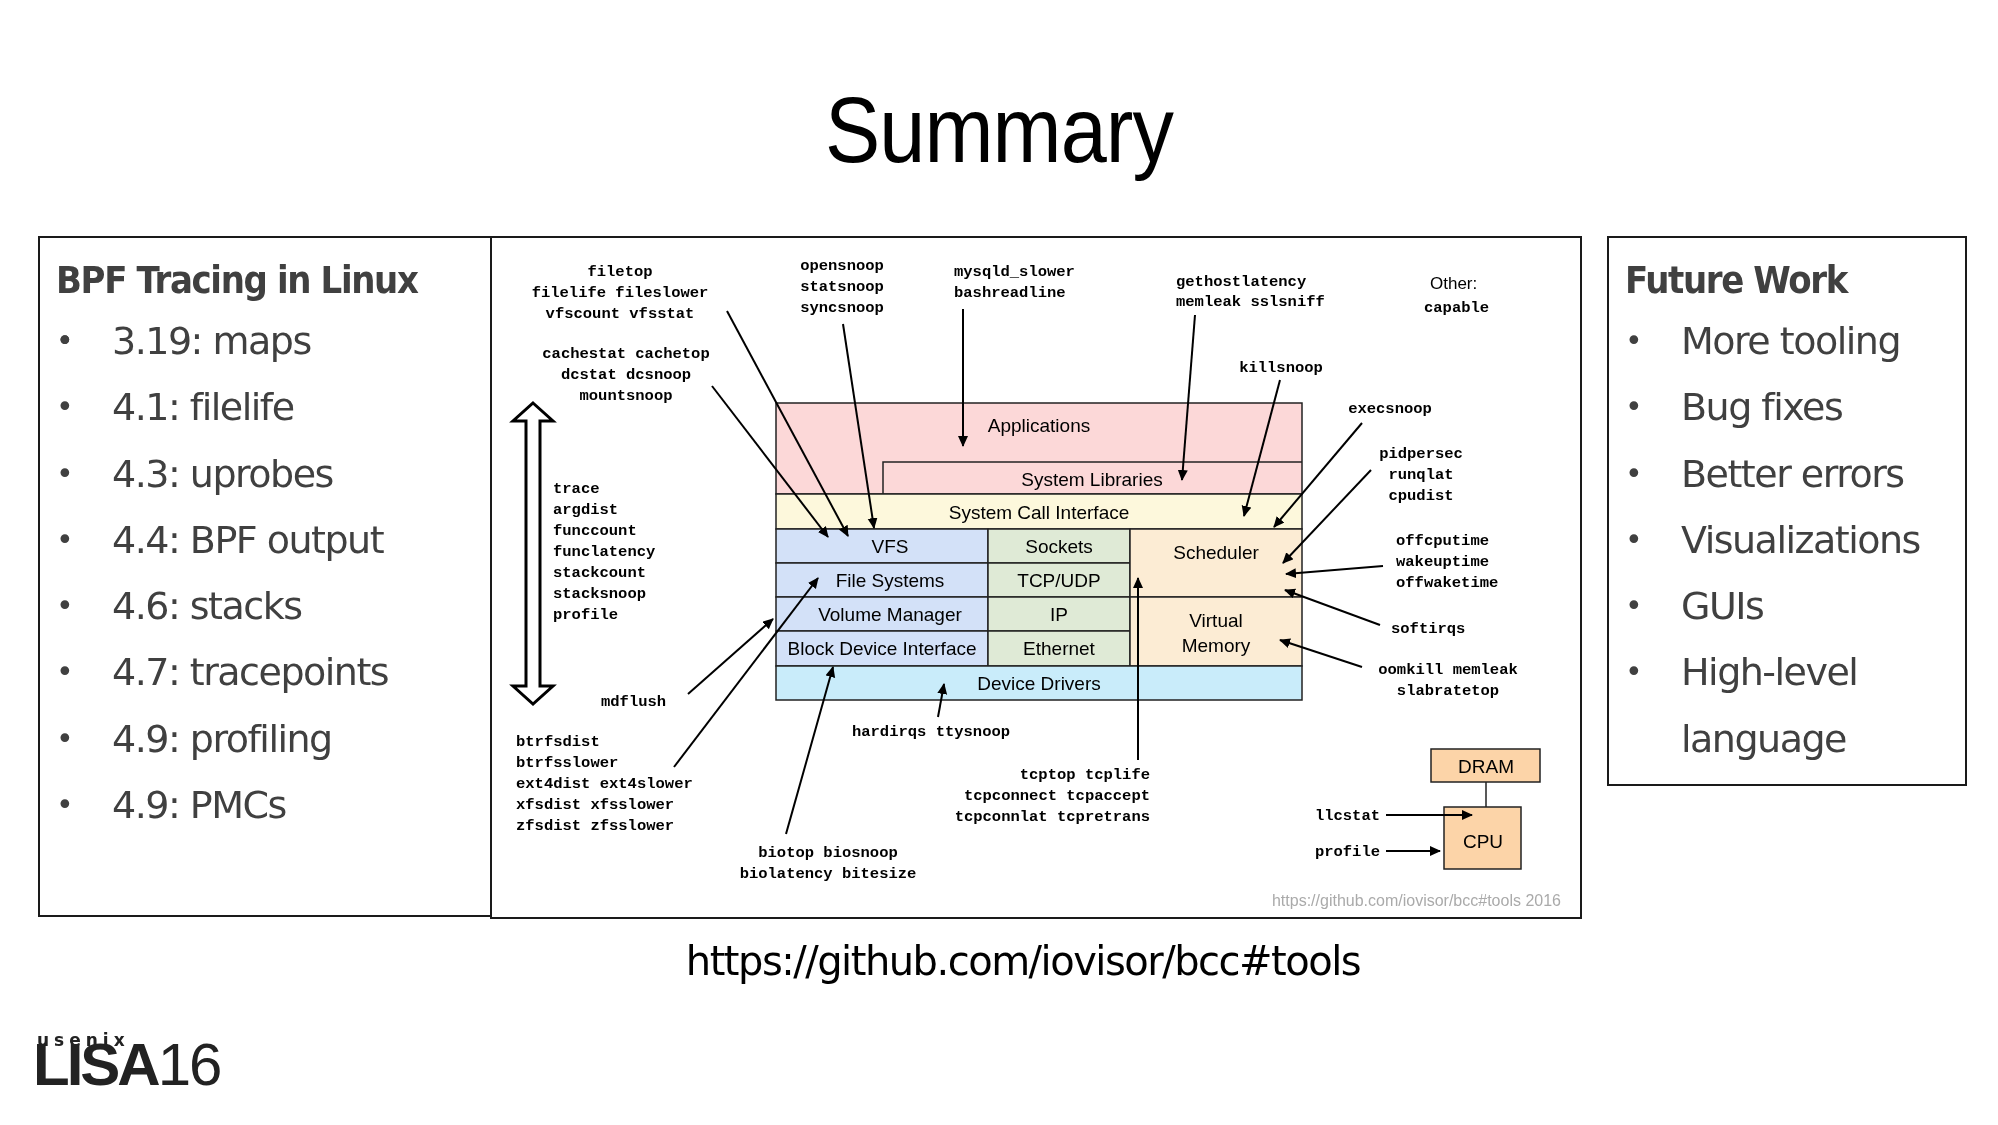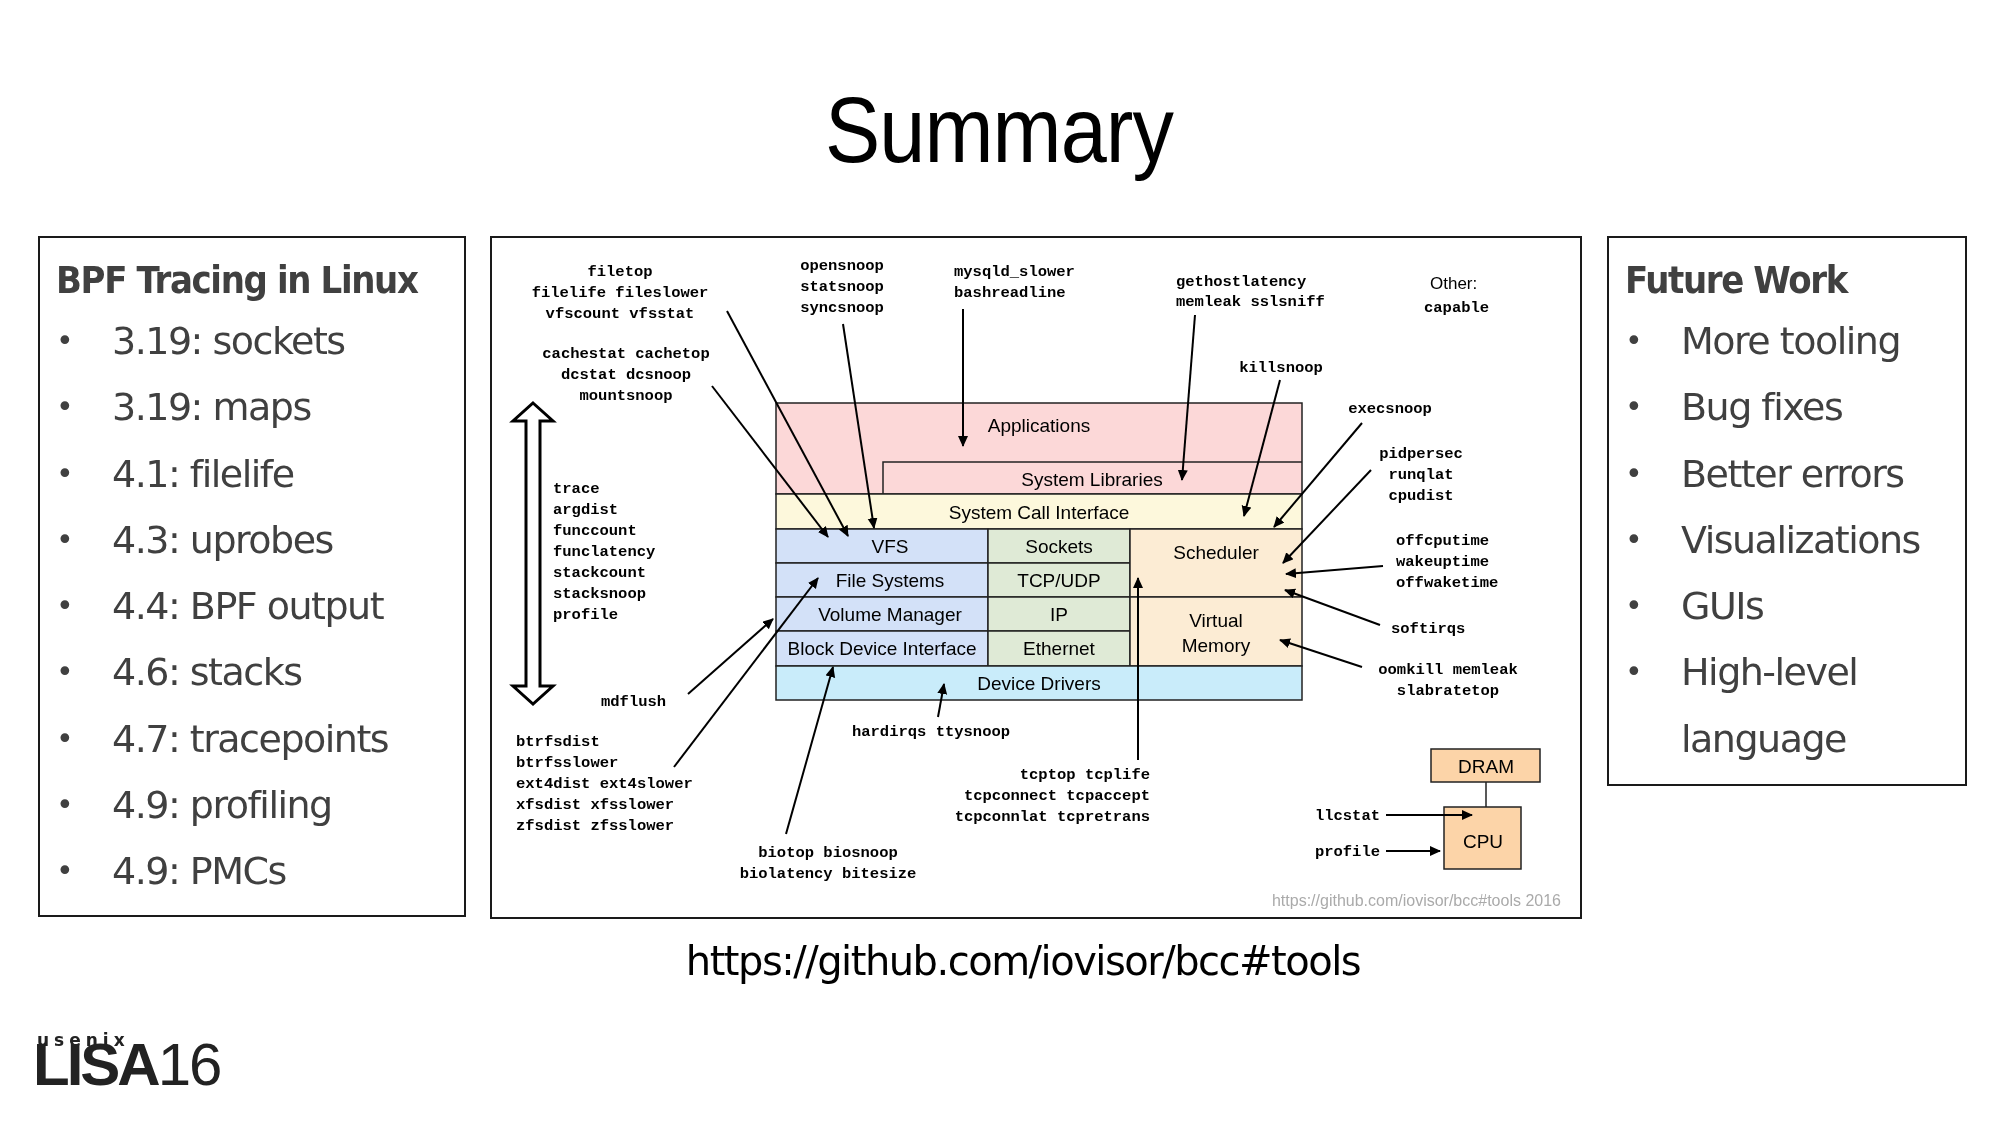--- a/index.html
+++ b/index.html
@@ -2,21 +2,21 @@
 <html><head>
 <meta charset="utf-8">
 <style>
   html, body { margin: 0; padding: 0; background: #ffffff; }
   body { width: 1998px; height: 1125px; position: relative; overflow: hidden;
          font-family: "Liberation Sans", sans-serif; color: #3a3a3a; }
   .title { position: absolute; left: 0; width: 1998px; top: 78px; text-align: center;
            font-family: "Liberation Sans", sans-serif; font-size: 92px; color: #000;
            transform: scaleX(0.9); letter-spacing: -1px; }
   .box { position: absolute; border: 2px solid #1a1a1a; background: #fff; box-sizing: border-box; }
-  .left-box { left: 38px; top: 236px; width: 428px; height: 681px; padding: 20px 0 12px 16px; }
+  .left-box { left: 38px; top: 236px; width: 501px; height: 681px; padding: 20px 0 12px 16px; }
   .right-box { left: 1607px; top: 236px; width: 360px; height: 550px; padding: 20px 0 9px 16px; }
   .diagram-box { left: 490px; top: 236px; width: 1092px; height: 683px; }
   .box-heading { font-family: "DejaVu Sans", sans-serif; font-weight: bold; font-size: 37px;
                  color: #404040; letter-spacing: -1.5px; line-height: 46px; margin-bottom: 4px;
                  transform: scaleX(0.92); transform-origin: left; white-space: nowrap; }
   ul.bullets { list-style: none; margin: 0; padding: 0; }
   ul.bullets li { position: relative; font-family: "DejaVu Sans", sans-serif; font-size: 38px;
                   color: #404040; line-height: 66.3px; padding-left: 56px; letter-spacing: -1.5px;
                   white-space: nowrap; }
   ul.bullets li .bullet { position: absolute; left: 0; top: 0; font-size: 30px; }
@@ -36,21 +36,21 @@
   .sans { font-family: "Liberation Sans", sans-serif; }
 </style>
 </head>
 <body>
 
 <div class="title">Summary</div>
 
 <div class="box left-box">
   <div class="box-heading">BPF Tracing in Linux</div>
   <ul class="bullets">
-    <li><span class="bullet">•</span><span>3.19: sockets</span></li>
+    <li><span class="bullet">•</span></li>
     <li><span class="bullet">•</span><span>3.19: maps</span></li>
     <li><span class="bullet">•</span><span>4.1: filelife</span></li>
     <li><span class="bullet">•</span><span>4.3: uprobes</span></li>
     <li><span class="bullet">•</span><span>4.4: BPF output</span></li>
     <li><span class="bullet">•</span><span>4.6: stacks</span></li>
     <li><span class="bullet">•</span><span>4.7: tracepoints</span></li>
     <li><span class="bullet">•</span><span>4.9: profiling</span></li>
     <li><span class="bullet">•</span><span>4.9: PMCs</span></li>
   </ul>
 </div>

